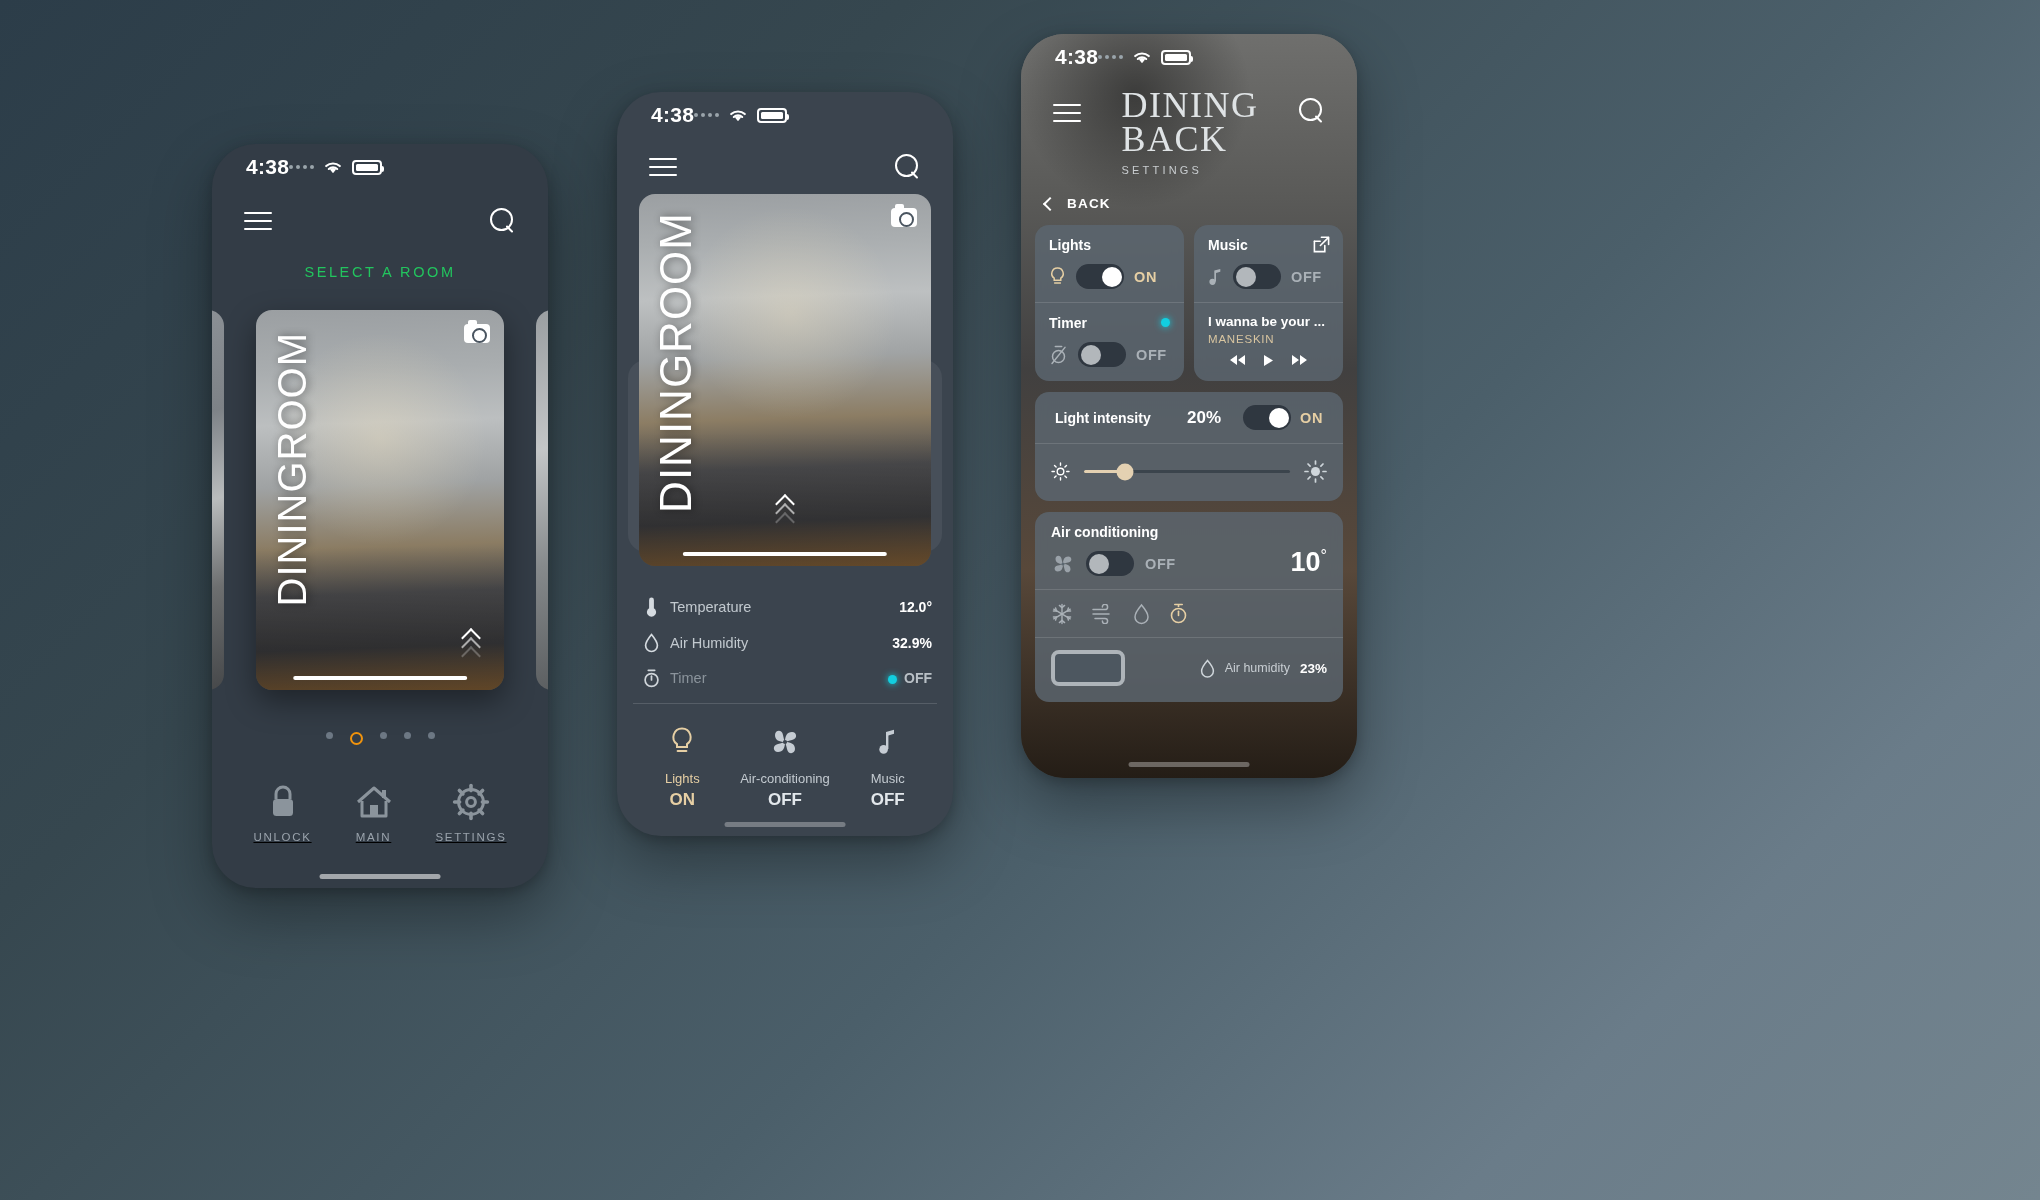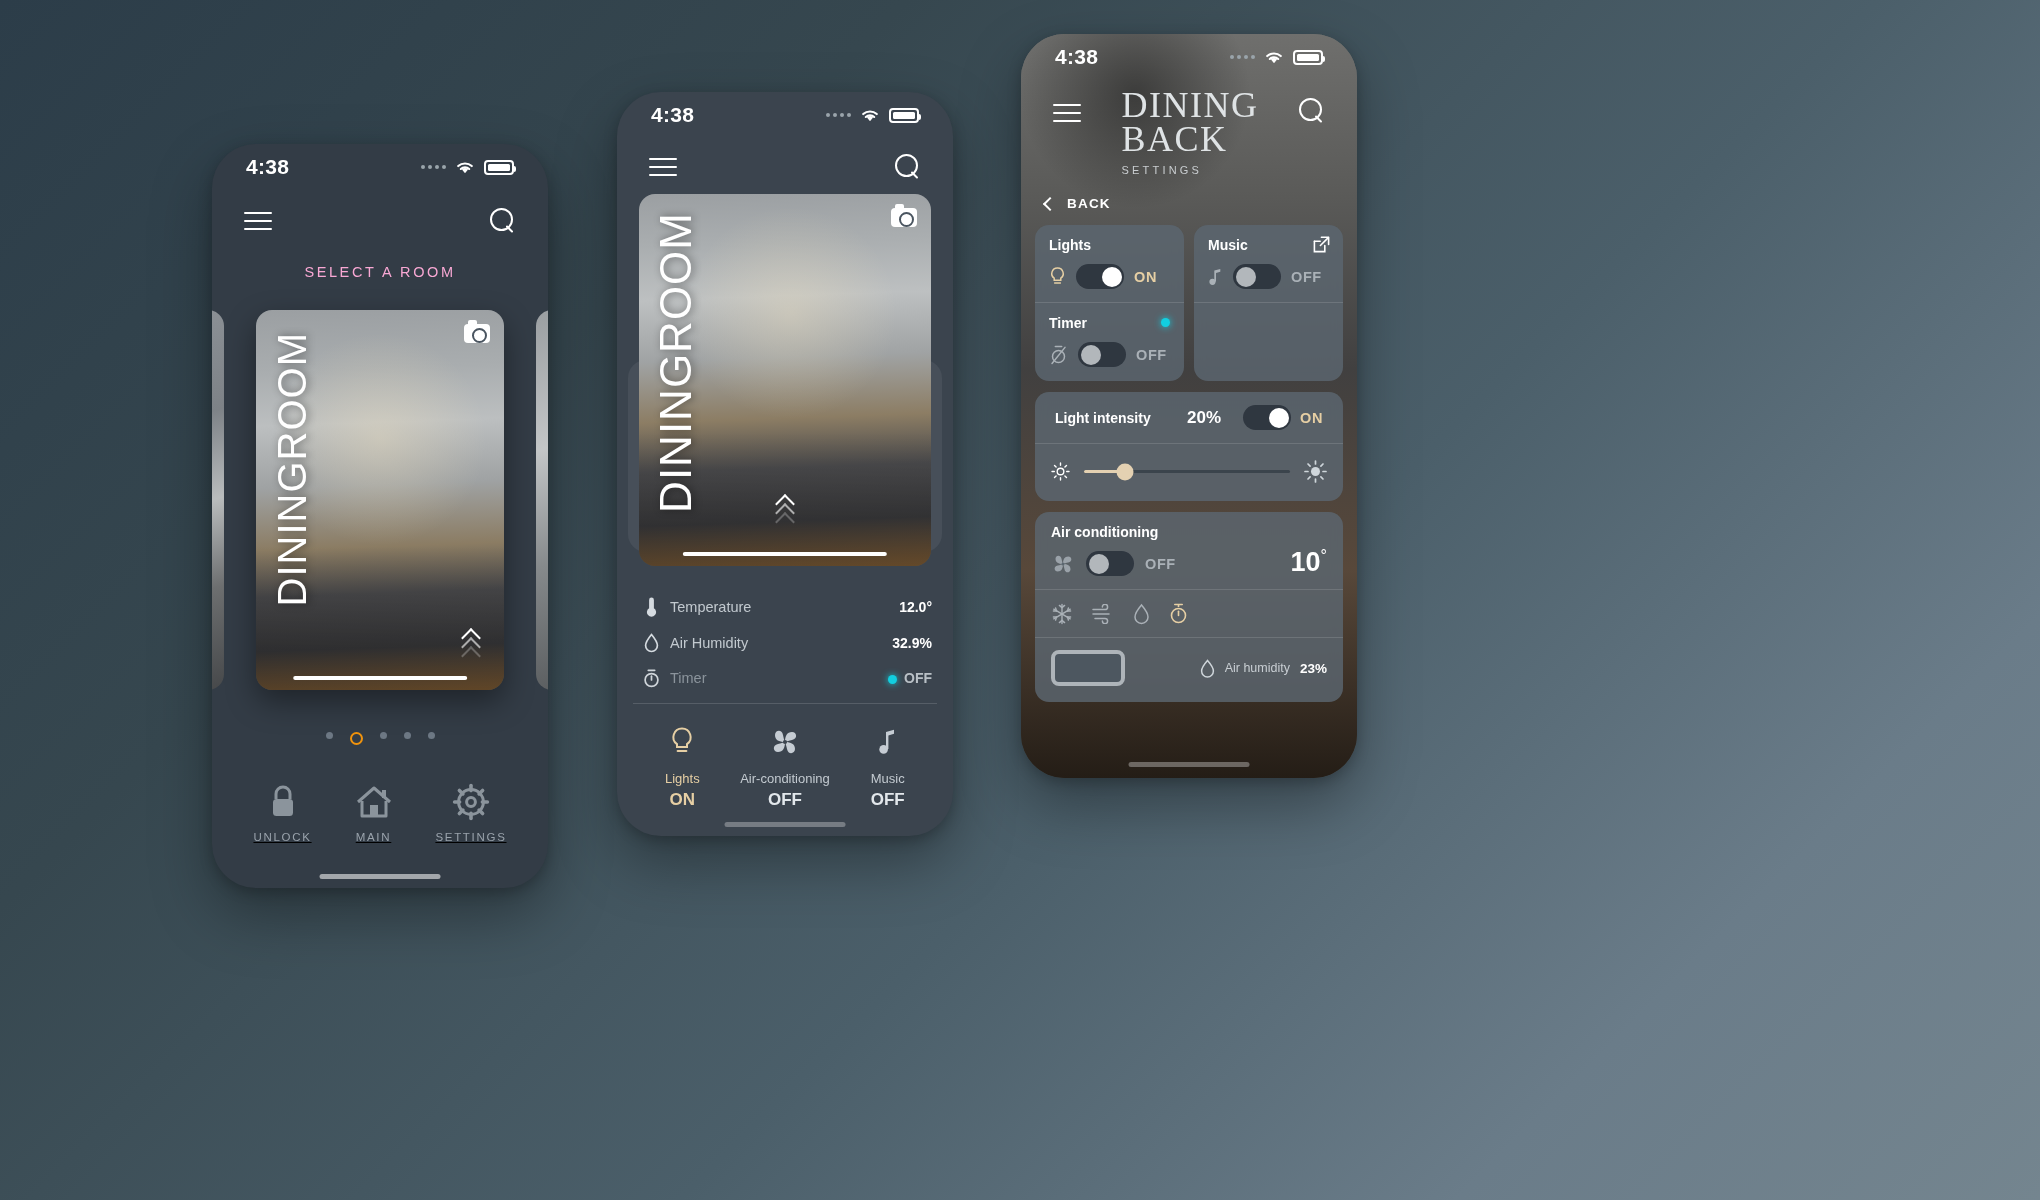--- a/index.html
+++ b/index.html
@@ -9,21 +9,21 @@
     background:linear-gradient(135deg,#2c3d49 0%,#36474f 28%,#4b5f6a 58%,#6a7c89 82%,#74858f 100%);
     position:relative;
   }
 
   
   .phone { position:absolute; border-radius:44px; overflow:hidden;
            box-shadow:0 26px 60px rgba(0,0,0,.34), 0 4px 14px rgba(0,0,0,.22); }
   .screen { position:absolute; inset:0; overflow:hidden; }
 
   .statusbar { height:46px; display:flex; align-items:center;
-               justify-content:space-between; padding:0 34px; position:relative; z-index:5; }
+               padding:0 34px; position:relative; z-index:5; }
   .sb-time { color:#fff; font-size:21px; font-weight:bold; letter-spacing:.3px; }
   .sb-right { display:flex; align-items:center; gap:9px; }
   .sb-dots { display:flex; gap:3px; }
   .sb-dots i { width:4px; height:4px; border-radius:50%; background:#9aa4ab; display:block; }
   .sb-batt { width:30px; height:15px; border:2px solid #fff; border-radius:4px; position:relative; }
   .sb-batt::after { content:""; position:absolute; right:-4px; top:4px; width:2px;height:6px;
                     background:#fff; border-radius:0 2px 2px 0;}
   .sb-batt i { position:absolute; inset:2px; background:#fff; border-radius:1.5px; display:block; }
 
   .navrow { display:flex; align-items:center; justify-content:space-between;
@@ -34,21 +34,21 @@
   .srch::before { content:""; position:absolute; width:19px; height:19px; border:2px solid #fff;
                   border-radius:50%; left:0; top:0; }
   .srch::after { content:""; position:absolute; width:9px; height:2px; background:#fff;
                  transform:rotate(45deg); left:15px; top:20px; border-radius:2px; }
 
   .homebar { position:absolute; bottom:9px; left:50%; transform:translateX(-50%);
              width:36%; height:5px; border-radius:3px; background:rgba(255,255,255,.55); }
 
   
   #p1 { left:212px; top:144px; width:336px; height:744px; background:#333c46; }
-  #p1 .p1-title { text-align:center; color:#f9a8d4; font-size:14.5px; letter-spacing:2.6px; margin-top:28px; }
+  #p1 .p1-title { text-align:center; color:#22c55e; font-size:14.5px; letter-spacing:2.6px; margin-top:28px; }
   .carousel { position:relative; margin-top:30px; height:380px; }
   .ccard { position:absolute; top:0; border-radius:16px; overflow:hidden; }
   .ccard.side { width:86px; height:380px; top:0; }
   .ccard.left { left:-74px; }
   .ccard.right { right:-74px; }
   .ccard.main { left:44px; width:248px; height:380px;
                 box-shadow:0 12px 30px rgba(0,0,0,.4); }
   .roomimg { position:absolute; inset:0; }
   .vtext { position:absolute; writing-mode:vertical-rl; transform:rotate(180deg);
            color:#fff; font-size:40px; letter-spacing:1px; font-family:"Liberation Sans",sans-serif;
@@ -471,20 +471,35 @@
                 <path d="M6.3 14.6 V3.6 l6 -1.6 v2.7 L8 5.9 V14.6z" fill="#aab1b7"></path>
                 <circle cx="4.5" cy="14.8" r="3.1" fill="#aab1b7"></circle>
               </svg>
               <span class="toggle off">
                   <span class="knob"></span>
                 </span>
               <span class="stext off">OFF</span>
             </div>
           </div>
           <div class="cardsep"></div>
+          <div style="padding:11px 14px 13px">
+            <div style="color:#fff;font-size:13.5px;font-weight:bold">I wanna be your ...</div>
+            <div style="color:#d8c5a0;font-size:11.5px;letter-spacing:.8px;margin-top:4px">MANESKIN</div>
+            <div style="display:flex;justify-content:center;gap:17px;margin-top:9px">
+              <svg width="17" height="12" viewBox="0 0 17 12">
+                <path d="M8 1 V11 L1 6z M16 1 V11 L9 6z" fill="#fff"></path>
+              </svg>
+              <svg width="11" height="13" viewBox="0 0 11 13">
+                <path d="M1 1 L10 6.5 L1 12z" fill="#fff"></path>
+              </svg>
+              <svg width="17" height="12" viewBox="0 0 17 12">
+                <path d="M1 1 V11 L8 6z M9 1 V11 L16 6z" fill="#fff"></path>
+              </svg>
+            </div>
+          </div>
         </div>
       </div>
 
       <div class="card" style="margin-top:11px">
         <div style="display:flex;align-items:center;padding:13px 20px">
           <span class="ctitle" style="flex:1">Light intensity</span>
           <span style="color:#fff;font-size:17px;font-weight:bold;margin-right:22px">20%</span>
           <span class="toggle on" style="margin-right:9px">
               <span class="knob"></span>
             </span>

